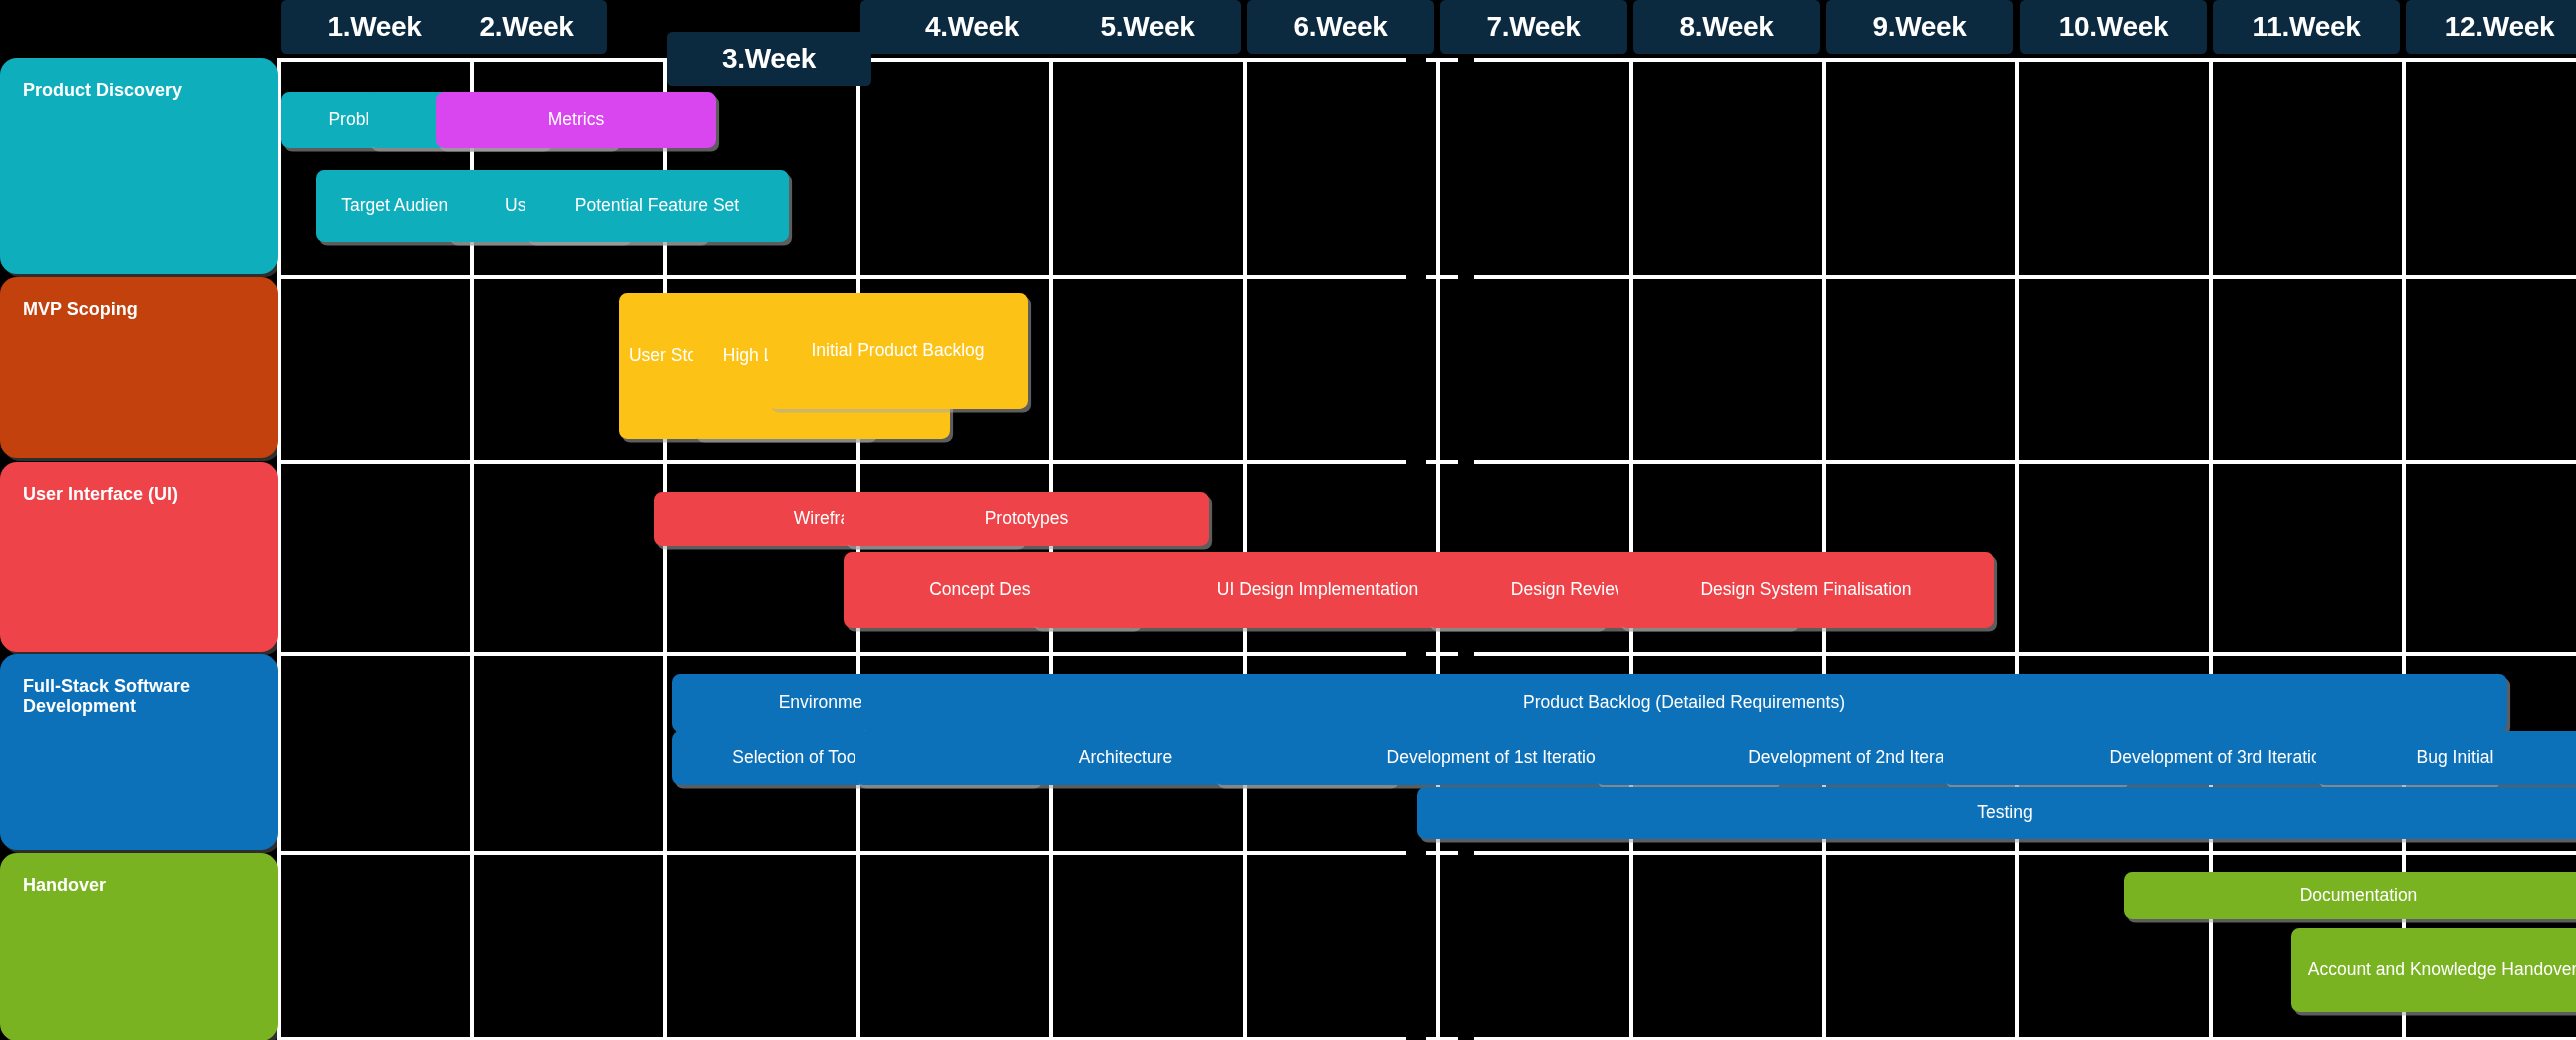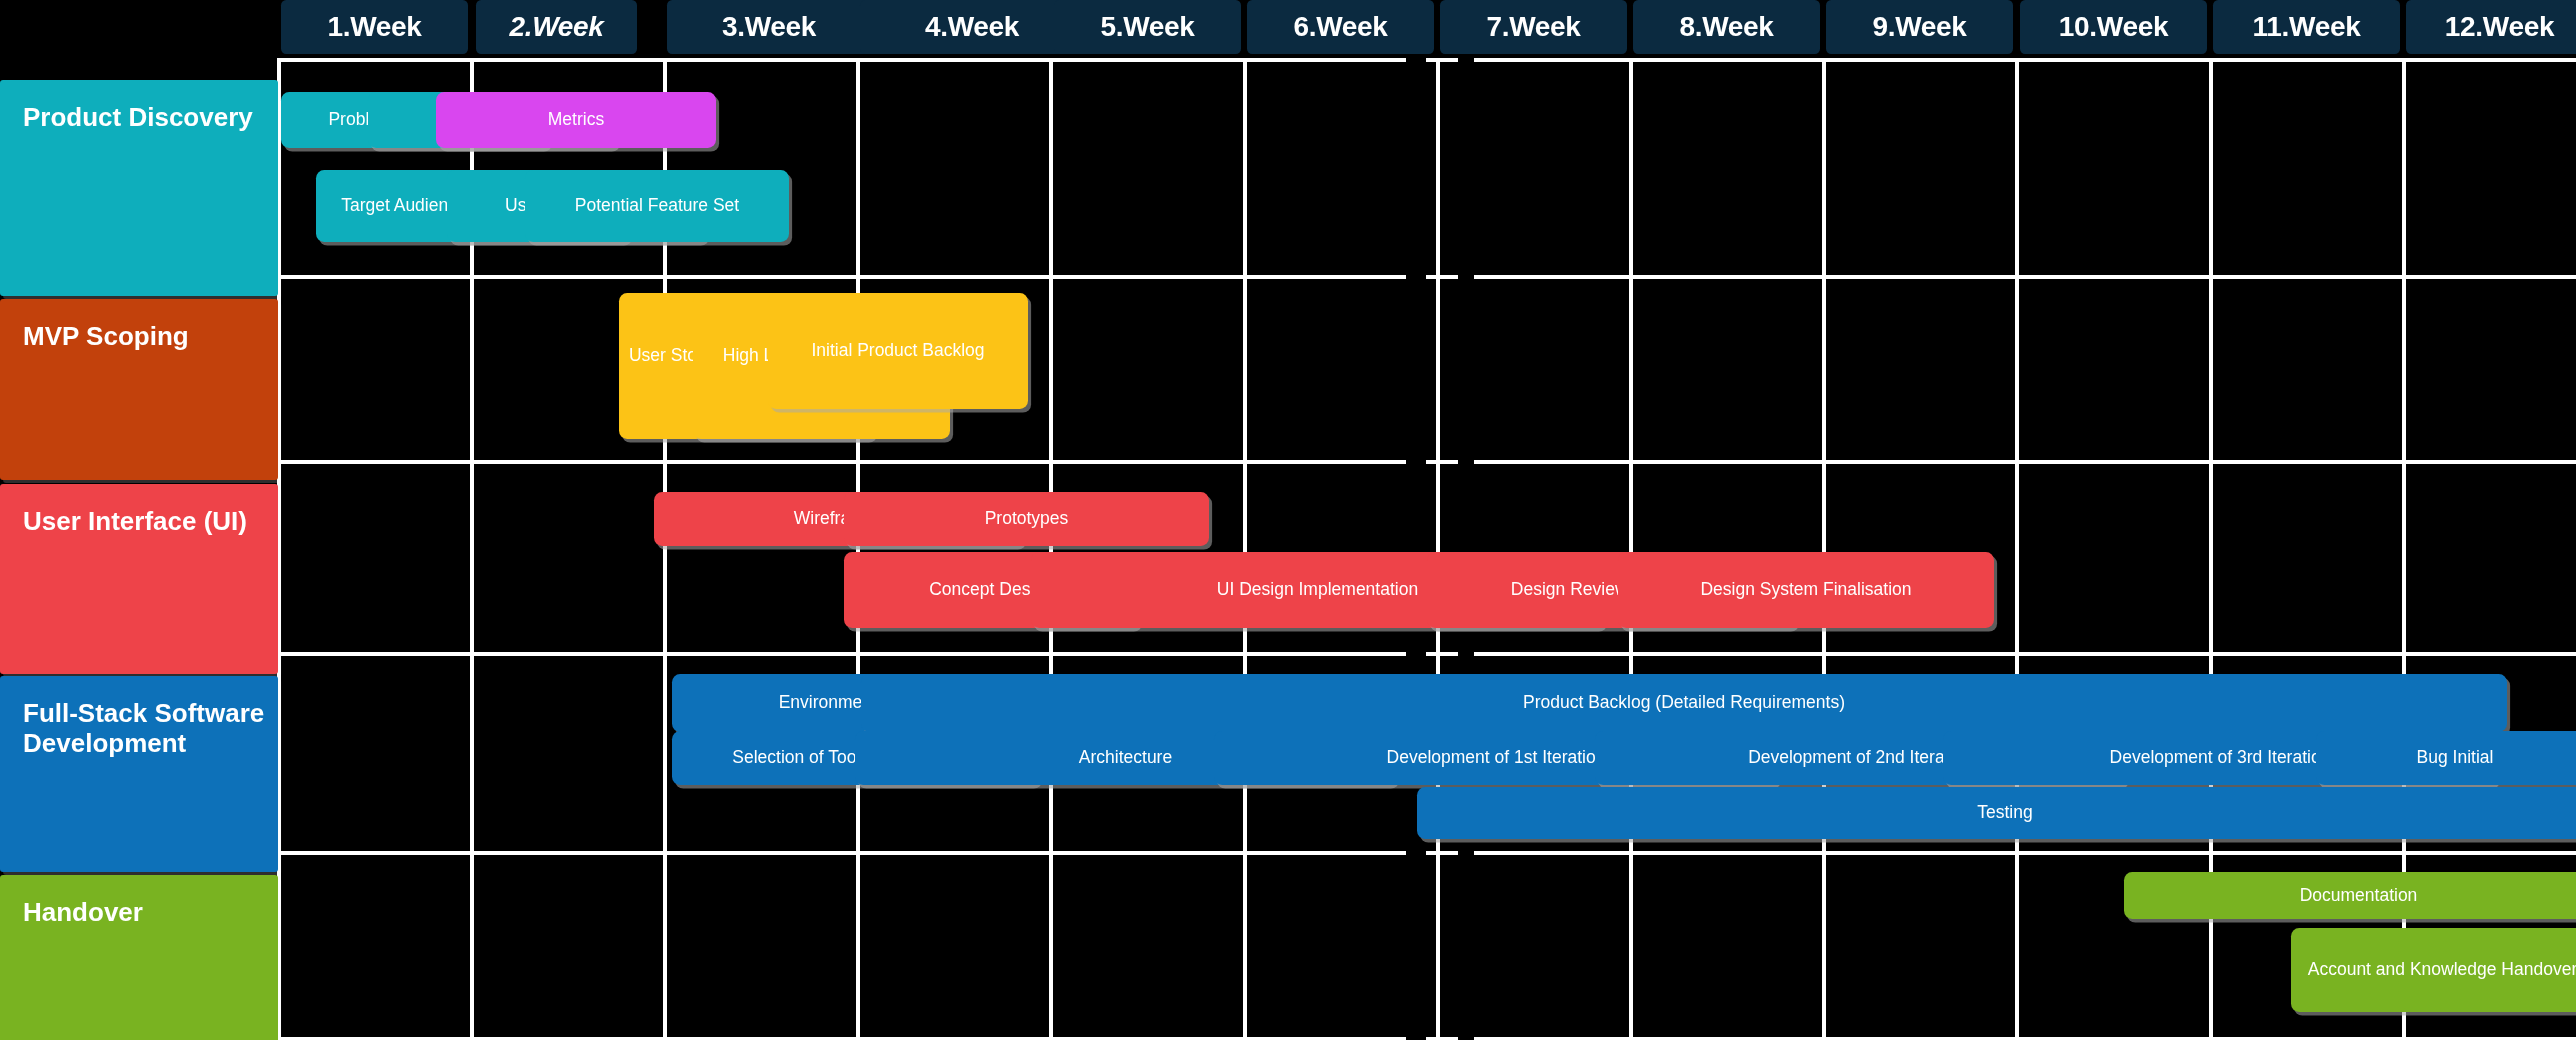--- a/index.html
+++ b/index.html
@@ -51,28 +51,27 @@
       #ffffff 1148px, #ffffff 1180px,
       transparent 1180px, transparent 1196px,
       #ffffff 1196px, #ffffff 2318px);
   }
 
   
   .phase {
     position: absolute;
     left: 0;
     width: 278px;
-    border-radius: 3px;
+    border-radius: 17px;
     color: #ffffff;
-    font-size: 26px;
+    font-size: 18px;
     font-weight: bold;
     line-height: 1.16;
     padding: 21.6px 0 0 23px;
     box-shadow: 3.1px 3.1px 0 rgba(255,255,255,0.18);
-    margin-top: 22px;
   }
 
   
   .bar {
     position: absolute;
     border-radius: 8.2px;
     color: #ffffff;
     display: flex;
     align-items: center;
     justify-content: center;
@@ -104,24 +103,24 @@
       <div class="hline dashed" style="top: 275px;"></div>
       <div class="hline dashed" style="top: 460px;"></div>
       <div class="hline dashed" style="top: 652px;"></div>
       <div class="hline dashed" style="top: 851px;"></div>
       <div class="hline dashed" style="top: 1037px;"></div>
     </div>
   <div id="header-layer">
       <div class="week-header" style="left: 281px; width: 187px;">
         <span>1.Week</span>
       </div>
-      <div class="week-header" style="left: 476px; width: 161px; font-style: italic;">
+      <div class="week-header" style="left: 446px; width: 161px;">
         <span>2.Week</span>
       </div>
-      <div class="week-header" style="left: 667px; width: 204px;">
+      <div class="week-header" style="left: 667px; width: 204px; margin-top: 32px;">
         <span>3.Week</span>
       </div>
       <div class="week-header" style="left: 860px; width: 224px;">
         <span>4.Week</span>
       </div>
       <div class="week-header" style="left: 1054px; width: 187px;">
         <span>5.Week</span>
       </div>
       <div class="week-header" style="left: 1247px; width: 187px;">
         <span>6.Week</span>

